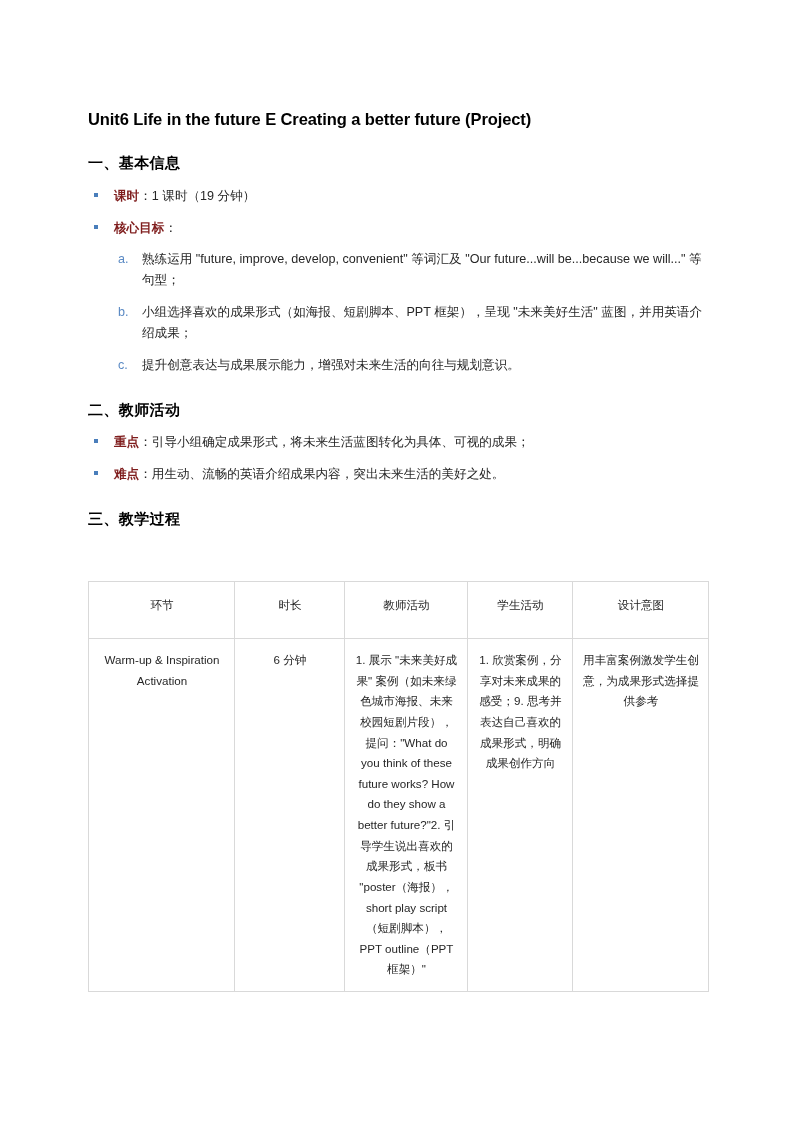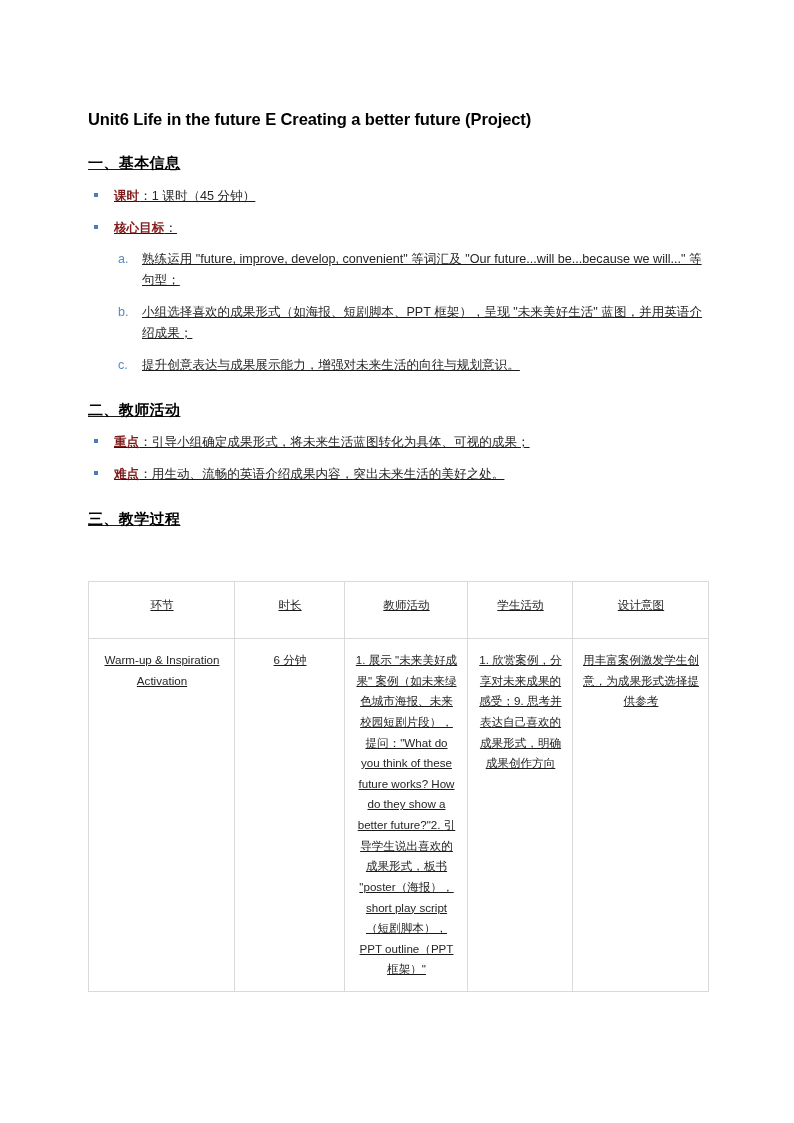--- a/index.html
+++ b/index.html
@@ -45,21 +45,20 @@
   .section-heading {
     font-size: 15px;
     font-weight: bold;
     line-height: 1.35;
     margin: 0 0 12px 0;
     color: #000000;
     letter-spacing: 0.4px;
   }
   .section {
     margin-bottom: 24px;
-    text-decoration: underline;
   }
   .section.sec-3 { margin-bottom: 8px; }
 
   
   ul.bullets {
     list-style: none;
     margin: 0;
     padding: 0;
   }
   ul.bullets > li {
@@ -156,21 +155,21 @@
 <div class="page">
   <div class="content">
 
     <h1 class="doc-title">Unit6 Life in the future E Creating a better future (Project)</h1>
 
     <div class="section">
       <h2 class="section-heading">一、基本信息</h2>
       <ul class="bullets">
         <li>
           <span class="bullet-mark"></span>
-          <span class="li-label">课时</span><span>：1 课时（45 分钟）</span>
+          <span class="li-label">课时</span><span>：1 课时（19 分钟）</span>
         </li>
         <li>
           <span class="bullet-mark"></span>
           <span class="li-label">核心目标</span><span>：</span>
           <div class="nested-wrap">
             <ol class="sub-list">
               <li>
                 <span class="ol-mark">a.</span>
                 <span>熟练运用 "future, improve, develop, convenient" 等词汇及 "Our future...will be...because we will..." 等句型；</span>
               </li>

